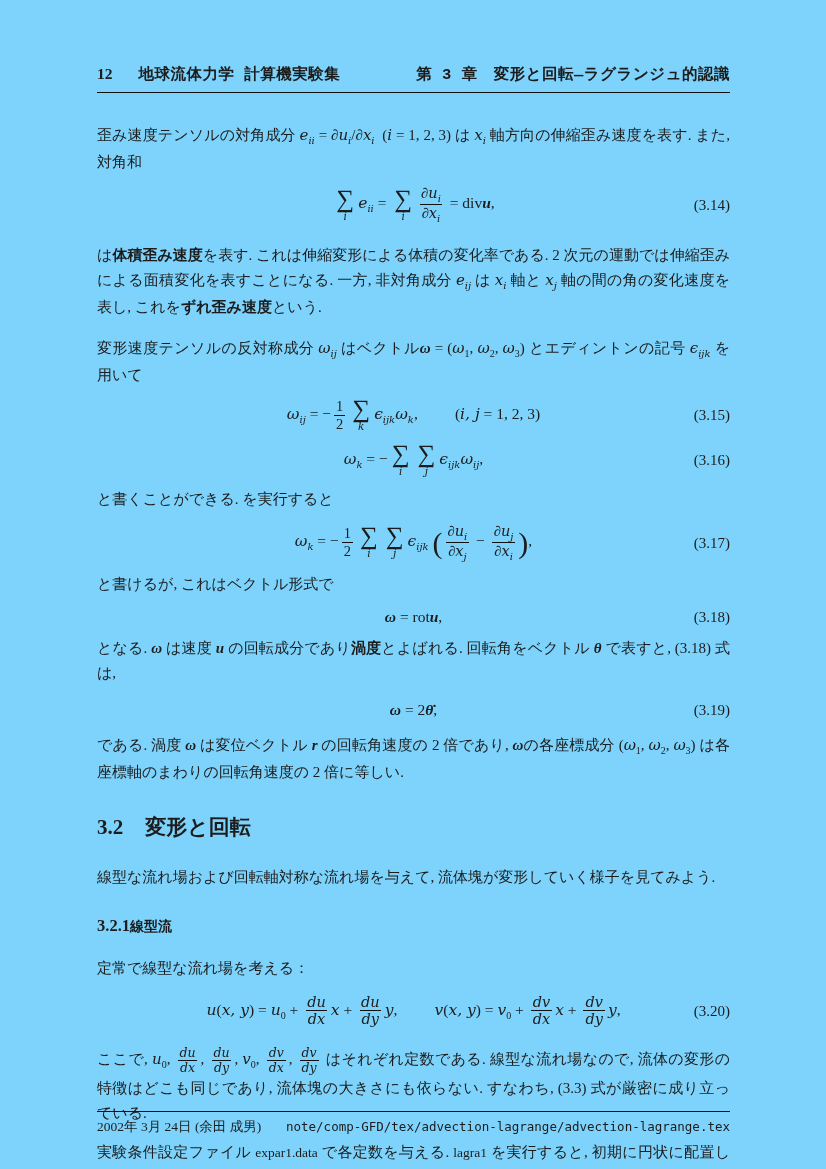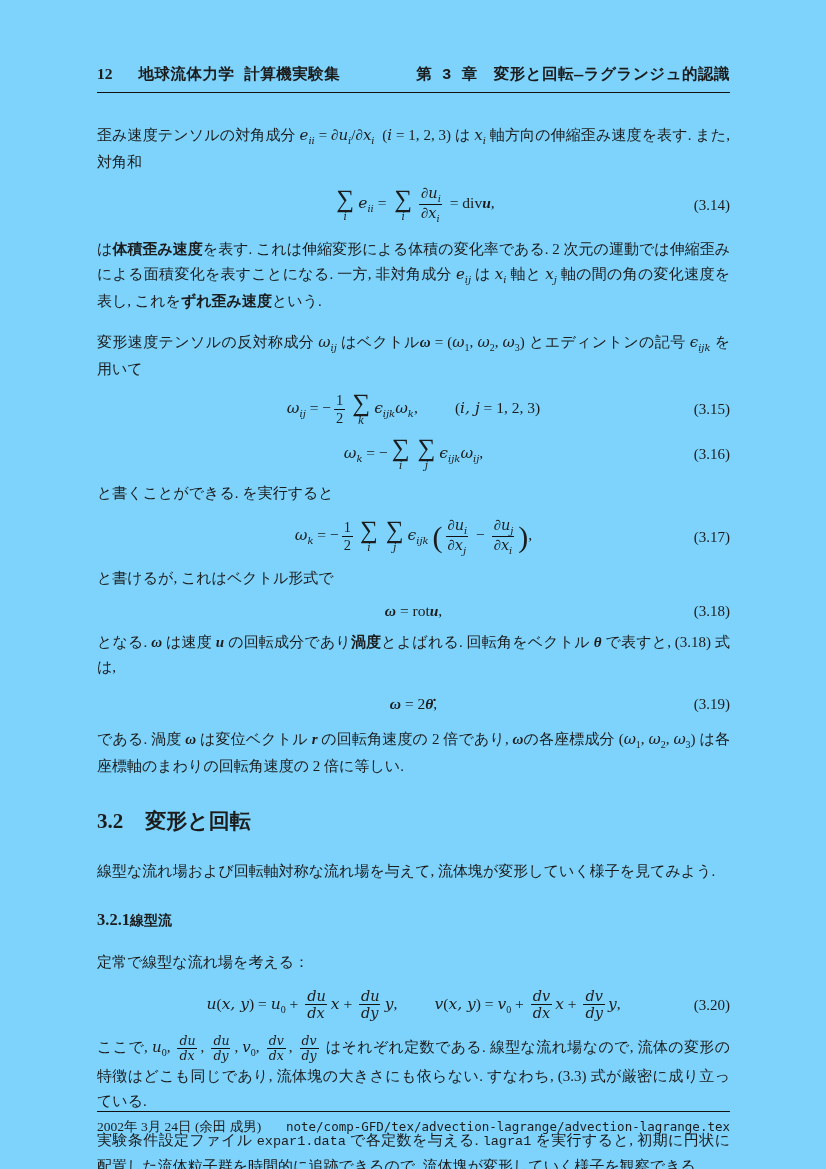--- a/index.html
+++ b/index.html
@@ -22,42 +22,42 @@
     font-weight:bold; font-size:15.5px;
     font-family:Liberation Mono, monospace;
     letter-spacing:0.5px;
   }
   .header-rule { border:none; border-top:1.6px solid #111; margin:7px 0 0 0; }
 
   
   .para { margin:0; text-align:justify; line-height:1.68; }
   .mt-first { margin-top:30px; }
   .mt-p { margin-top:8px; }
-  .mt-sm { margin-top:12px; }
+  .mt-sm { margin-top:18px; }
   b { font-weight:bold; }
   i { font-family:"DejaVu Serif","Liberation Serif",serif; }
   sub { font-size:10px; }
   .bv { font-weight:bold; font-style:italic; }
   code {
-    font-family:Liberation Mono, monospace;
+    font-family:Liberation Serif, serif;
     font-size:13.5px;
   }
 
   
   .eq { position:relative; text-align:center; margin:10px 0; line-height:1.2; }
   .eqbody { display:inline-block; font-size:15.5px; }
   .eqnum {
     position:absolute; right:0; top:50%; transform:translateY(-50%);
     font-size:15px;
   }
   .bop { display:inline-flex; flex-direction:column; align-items:center;
          vertical-align:middle; margin:0 4px; }
   .bops { font-size:25px; line-height:0.85; }
   .bopl { font-size:10.5px; line-height:1; margin-top:2px; }
-  .fr { display:inline-flex; flex-direction:column; align-items:flex-start;
+  .fr { display:inline-flex; flex-direction:column; align-items:center;
         vertical-align:middle; margin:0 3px; font-size:14.5px; line-height:1.15; }
   .fr .nu { padding:0 2px; }
   .fr .de { border-top:1px solid #111; padding:0 2px; }
   .ifr { font-size:12.5px; }
   .bp { font-size:30px; vertical-align:middle; line-height:0.8; font-weight:400; }
   .qq { display:inline-block; width:2.4em; }
 
   
   .sec { margin:28px 0 24px 0; display:flex; align-items:baseline; gap:22px; }
   .sec .num { font-weight:bold; font-size:21px; }

